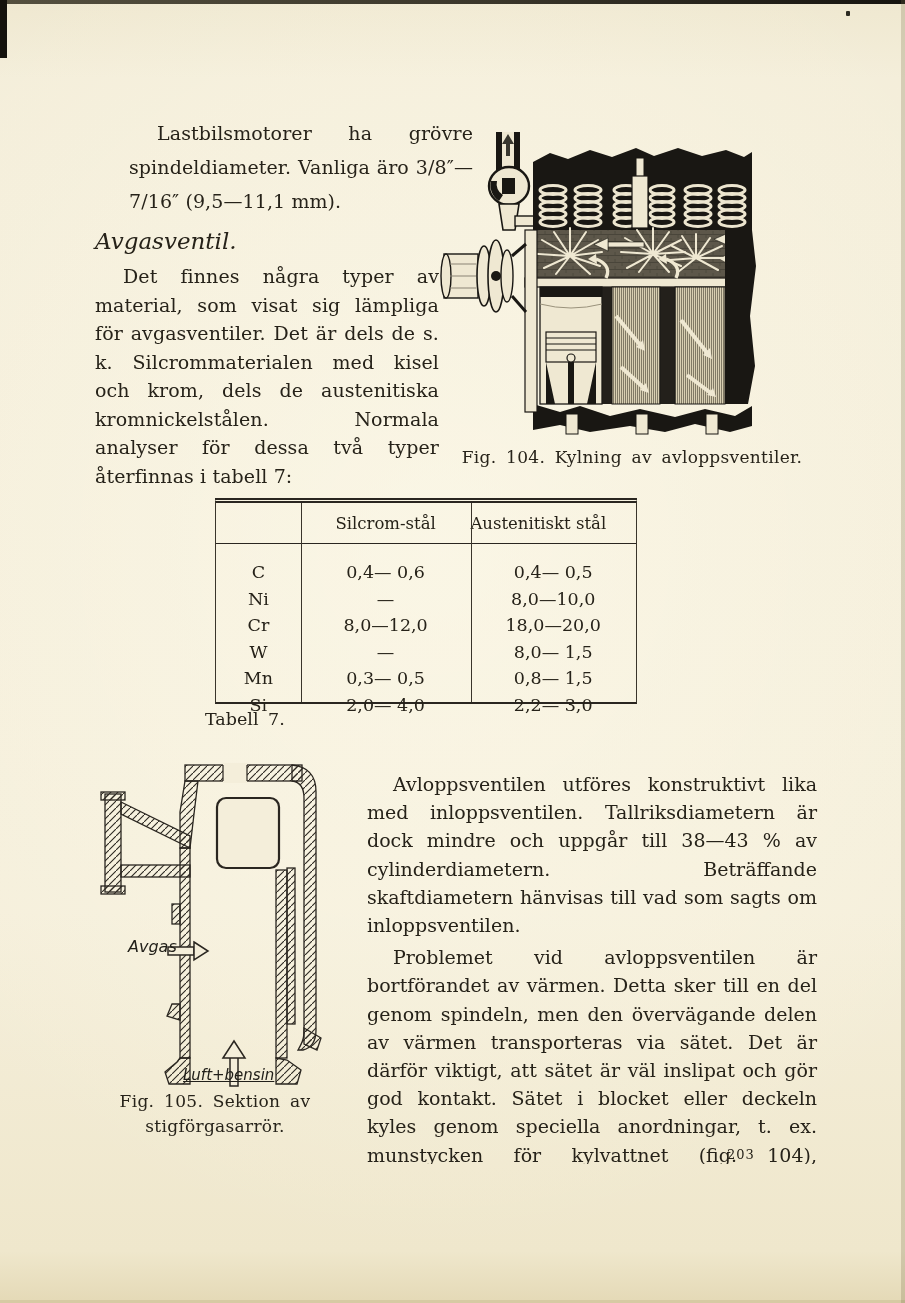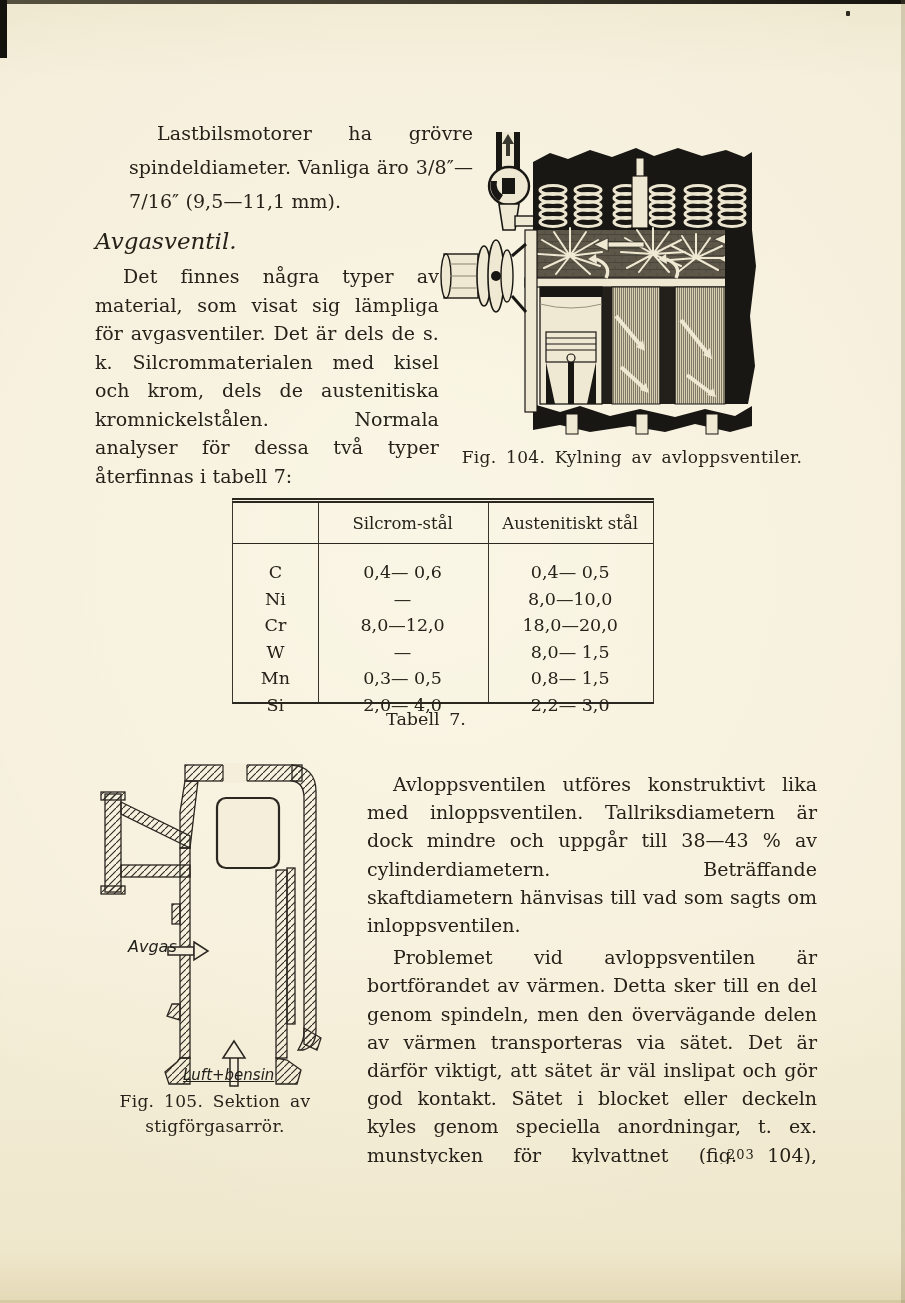--- a/index.html
+++ b/index.html
@@ -20,32 +20,32 @@
   .para-left1{position:absolute;left:95px;top:116px;width:344px;height:104px;overflow:hidden;line-height:34px;text-indent:28px;margin-left:34px;}
   .heading-avgas{position:absolute;left:95px;top:228px;font-style:italic;font-size:23px;}
   .para-left2{position:absolute;left:95px;top:262px;width:344px;height:232px;overflow:hidden;text-indent:28px;}
 
   .fig104{position:absolute;left:440px;top:126px;width:390px;height:315px;}
   .caption{font-size:17px;letter-spacing:.3px;word-spacing:4px;text-align:center;color:#27231a;}
   .fig104-caption{position:absolute;left:432px;top:447px;width:400px;}
 
   .t7{position:absolute;left:215px;top:498px;width:422px;height:206px;
       border-top:5px double #2a2620;border-bottom:2px solid #2a2620;
-      border-left:1.2px solid #3a352b;border-right:1.2px solid #3a352b;box-sizing:border-box;margin-left:17px;}
+      border-left:1.2px solid #3a352b;border-right:1.2px solid #3a352b;box-sizing:border-box;}
   .t7-vline{position:absolute;top:0;bottom:0;width:1.2px;background:#3a352b;}
   .t7-header{display:flex;height:40px;align-items:center;border-bottom:1.5px solid #2a2620;font-size:16.5px;}
   .t7-h0{width:85px;text-align:center;}
   .t7-h1{width:170px;text-align:center;}
-  .t7-h2{width:166px;text-align:center;}
+  .t7-h2{width:166px;}
   .t7-body{padding-top:15px;}
   .t7-row{display:flex;height:26.5px;align-items:center;font-size:17.5px;}
   .t7-c0{width:85px;text-align:center;}
   .t7-c1{width:170px;text-align:center;}
   .t7-c2{width:166px;text-align:center;}
-  .t7-caption{position:absolute;left:215px;top:709px;width:422px;font-size:17.5px;text-align:center;word-spacing:4px;}
+  .t7-caption{position:absolute;left:205px;top:709px;width:422px;font-size:17.5px;text-align:left;word-spacing:4px;}
 
   .fig105{position:absolute;left:95px;top:752px;width:230px;height:338px;}
   .fig-label{position:absolute;font-style:italic;font-family:"DejaVu Sans",sans-serif;color:#22201a;}
   .avgas-label{left:128px;top:937px;font-size:16px;}
   .luft-label{left:183px;top:1066px;font-size:15px;text-decoration:underline;}
   .fig105-caption1{position:absolute;left:90px;top:1091px;width:250px;}
   .fig105-caption2{position:absolute;left:90px;top:1116px;width:250px;}
 
   .right-col{position:absolute;left:363px;top:766px;width:458px;height:398px;overflow:hidden;}
   .right-col p{margin:4px;text-indent:26px;font-size:19px;line-height:28.2px;text-align:justify;}

